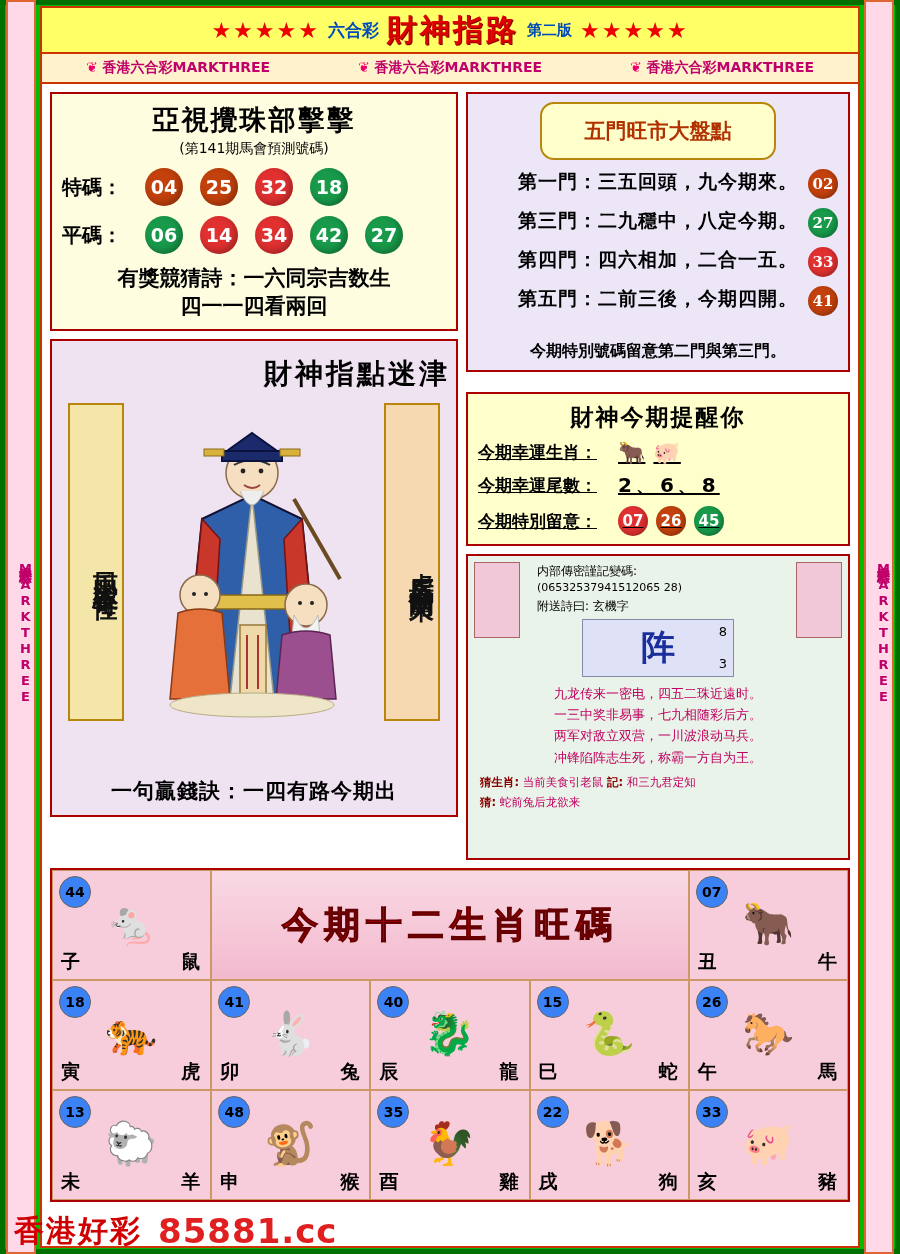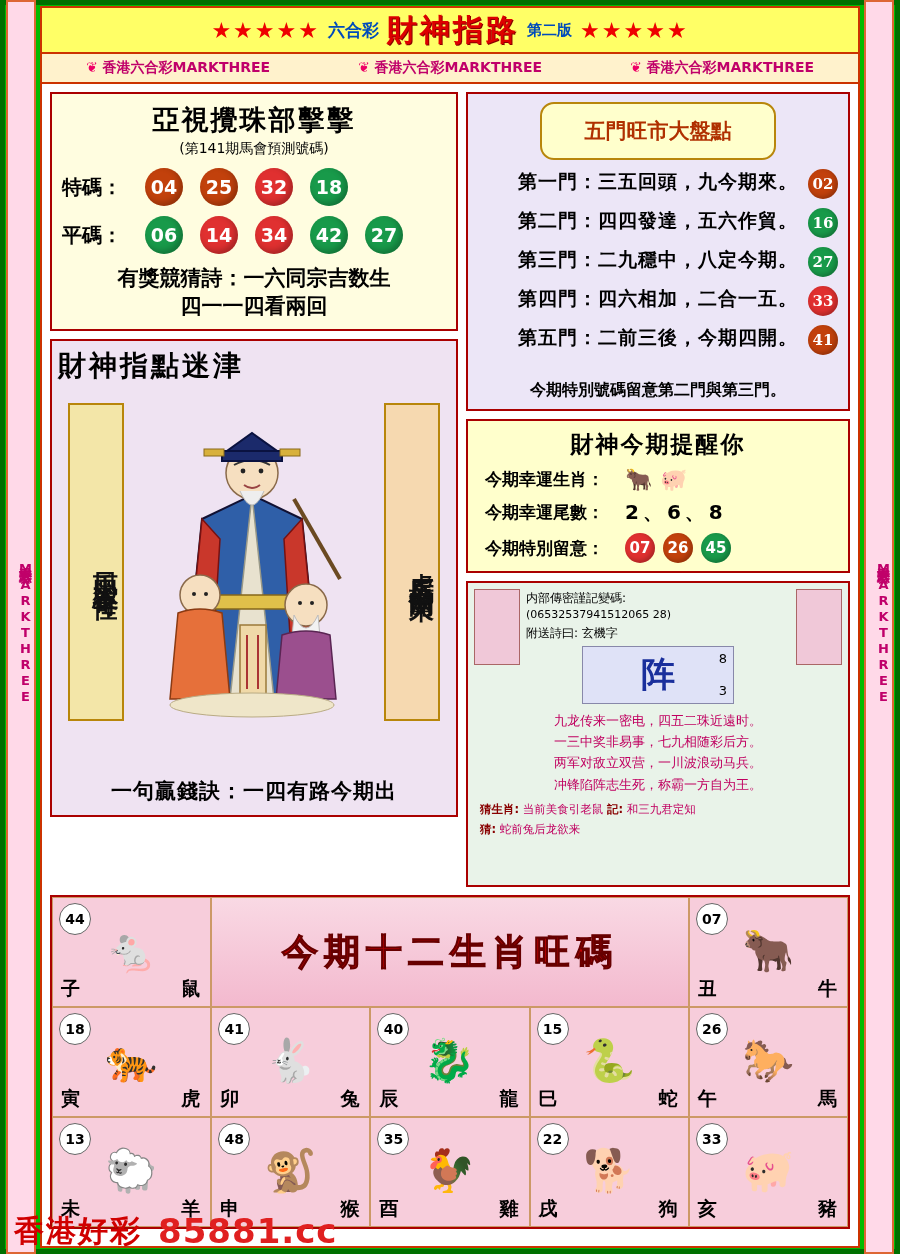--- a/index.html
+++ b/index.html
@@ -96,22 +96,22 @@
   .b-blue{background:#c2410c;}
   .b-red{background:#e03030;}
   .b-green{background:#189a4a;}
   .poem{margin-top:10px;font-size:21px;font-weight:bold;text-align:center;line-height:1.35;
     font-family:"DejaVu Serif","Liberation Serif",serif;}
   .poem .lead{color:#000;}
 
   
   .box-god{background:#efe3f2;margin-top:8px;padding:6px;position:relative;height:478px;}
   .god-title{
-    text-align:left;font-size:28px;font-weight:bold;letter-spacing:3px;
-    font-family:"DejaVu Serif","Liberation Serif",serif;margin:0 0 4px;
+    text-align:right;font-size:28px;font-weight:bold;letter-spacing:3px;
+    font-family:"DejaVu Serif","Liberation Serif",serif;margin:8px 0 4px;
   }
   .scroll{
     position:absolute;top:62px;width:56px;height:318px;
     background:#f3e6a8;border:2px solid #b8860b;
     writing-mode:vertical-rl;text-orientation:upright;
     font-size:25px;font-weight:bold;color:#111;
     text-align:center;padding-top:8px;box-sizing:border-box;
     font-family:"DejaVu Serif","Liberation Serif",serif;
     letter-spacing:4px;
   }
@@ -137,31 +137,31 @@
     font-family:"DejaVu Serif","Liberation Serif",serif;margin-left:40px;}
   .five-text{flex:1;letter-spacing:1px;}
   .mini-ball{
     width:30px;height:30px;border-radius:50%;color:#fff;font-size:15px;font-weight:bold;
     display:flex;align-items:center;justify-content:center;
     box-shadow:inset -2px -2px 5px rgba(0,0,0,.25);
   }
   .five-note{text-align:center;font-size:16px;margin-top:25px;font-weight:bold;}
 
   
-  .box-remind{background:#ffffcc;margin-top:8px;padding:8px 17px;}
+  .box-remind{background:#ffffcc;margin-top:20px;padding:8px 10px;}
   .remind-title{text-align:center;font-size:23px;font-weight:bold;letter-spacing:2px;
     font-family:"DejaVu Serif","Liberation Serif",serif;}
-  .remind-row{display:flex;align-items:center;margin-top:7px;font-size:17px;font-weight:bold;gap:8px;}
+  .remind-row{display:flex;align-items:center;margin-top:7px;font-size:17px;font-weight:bold;gap:8px;text-decoration:underline;}
   .remind-row .lbl{width:132px;}
   .zodiac-ico{font-size:22px;}
   .tail{font-size:20px;letter-spacing:4px;}
 
   
   .box-secret{background:#e9f3e9;margin-top:8px;padding:6px;height:306px;position:relative;}
-  .sec-top{display:flex;gap:6px;}
+  .sec-top{display:flex;gap:17px;}
   .sec-card{width:44px;height:74px;background:#f0c8d8;border:1px solid #a66;}
   .sec-mid{flex:1;font-size:12px;line-height:1.5;}
   .sec-code{font-size:11px;}
   .charbox{
     margin:4px auto 0;width:150px;height:56px;background:#dfe2f7;border:1px solid #88a;
     display:flex;align-items:center;justify-content:center;position:relative;
   }
   .charbox .big{font-size:34px;font-weight:bold;color:#1a2f9c;
     font-family:"DejaVu Serif","Liberation Serif",serif;}
   .charbox .n1{position:absolute;right:6px;top:2px;font-size:13px;}
@@ -170,21 +170,21 @@
   .sec-guess{margin-top:5px;font-size:11.5px;color:#c00060;line-height:1.7;padding:0 6px;}
   .sec-guess b{color:#800;}
 
   
   .zodiac-wrap{padding:0 8px 8px;}
   .zgrid{border:2px solid #a00;background:#f6c9d8;display:grid;
     grid-template-columns:repeat(5,1fr);grid-auto-rows:110px;}
   .zcell{border:1px solid #c96;position:relative;background:#f7cddb;overflow:hidden;}
   .zcell .num{
     position:absolute;left:6px;top:5px;width:30px;height:30px;border-radius:50%;
-    background:#ffffff;border:1px solid #666;font-size:14px;font-weight:bold;
+    background:#3b82f6;border:1px solid #666;font-size:14px;font-weight:bold;
     display:flex;align-items:center;justify-content:center;
   }
   .zcell .br{position:absolute;left:8px;bottom:4px;font-size:19px;font-weight:bold;}
   .zcell .an{position:absolute;right:10px;bottom:4px;font-size:19px;font-weight:bold;}
   .zcell .pic{position:absolute;left:50%;top:50%;transform:translate(-50%,-54%);font-size:42px;}
   .zbanner{
     grid-column:2 / span 3;
     background:linear-gradient(#f9d9e4,#f3b9ce);
     display:flex;align-items:center;justify-content:center;
   }
@@ -312,24 +312,20 @@
         </div>
 
         <div class="col-r">
 
           <div class="box box-five">
             <div class="five-title">五門旺市大盤點</div>
 
             <div class="five-row">
               <div class="five-text">第一門：三五回頭，九今期來。</div>
               <div class="mini-ball b-blue">02</div>
-            </div>
-            <div class="five-row">
-              <div class="five-text">第二門：四四發達，五六作貿。</div>
-              <div class="mini-ball b-green">16</div>
             </div>
             <div class="five-row">
               <div class="five-text">第三門：二九穩中，八定今期。</div>
               <div class="mini-ball b-green">27</div>
             </div>
             <div class="five-row">
               <div class="five-text">第四門：四六相加，二合一五。</div>
               <div class="mini-ball b-red">33</div>
             </div>
             <div class="five-row">

